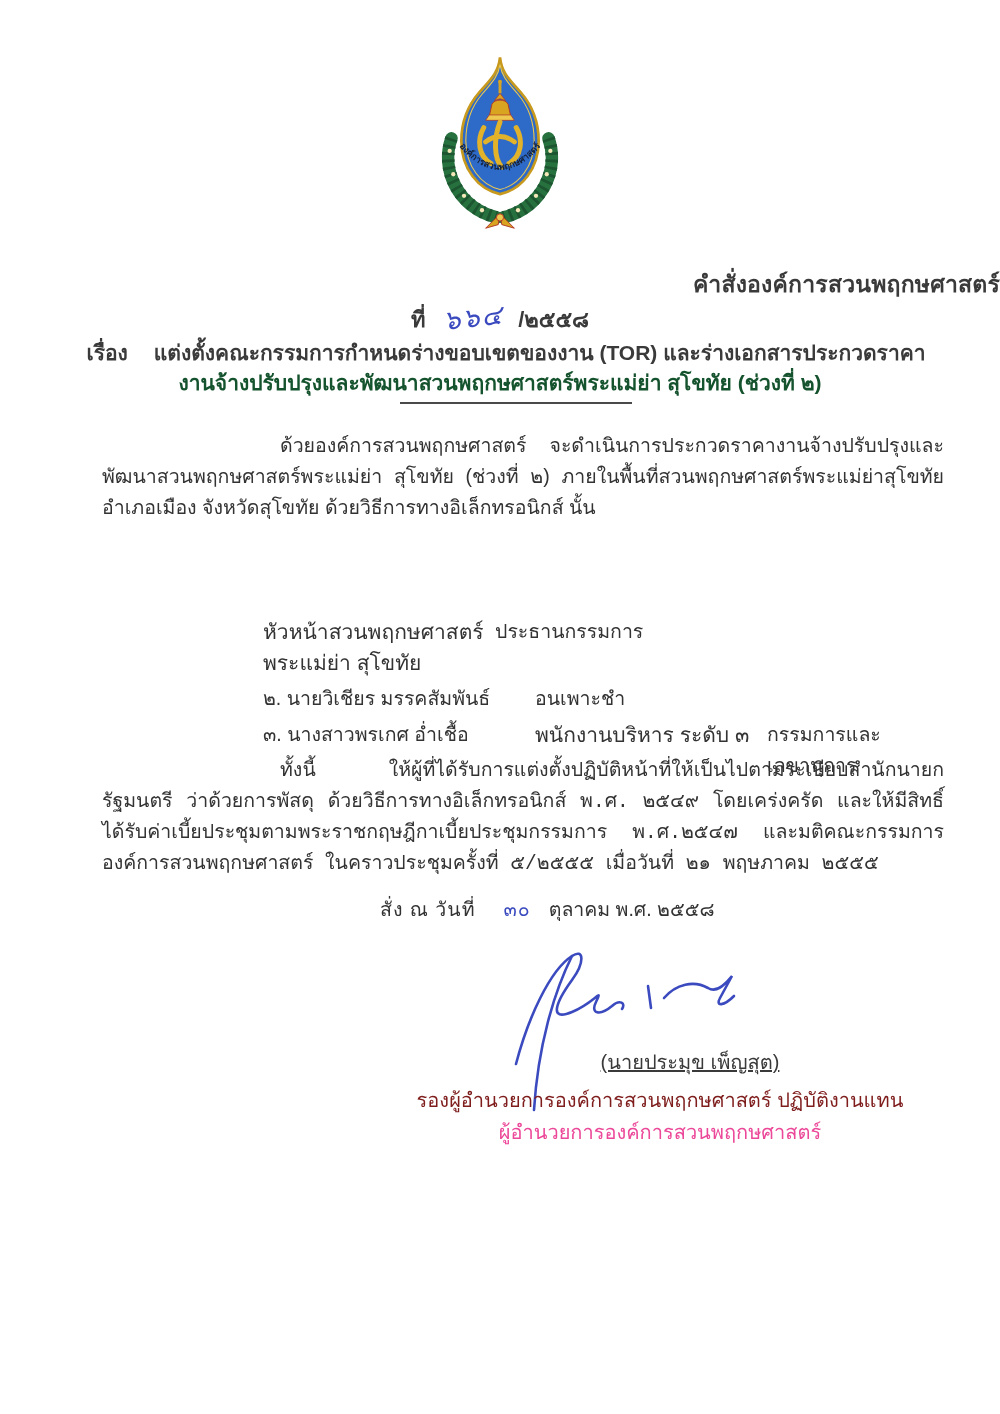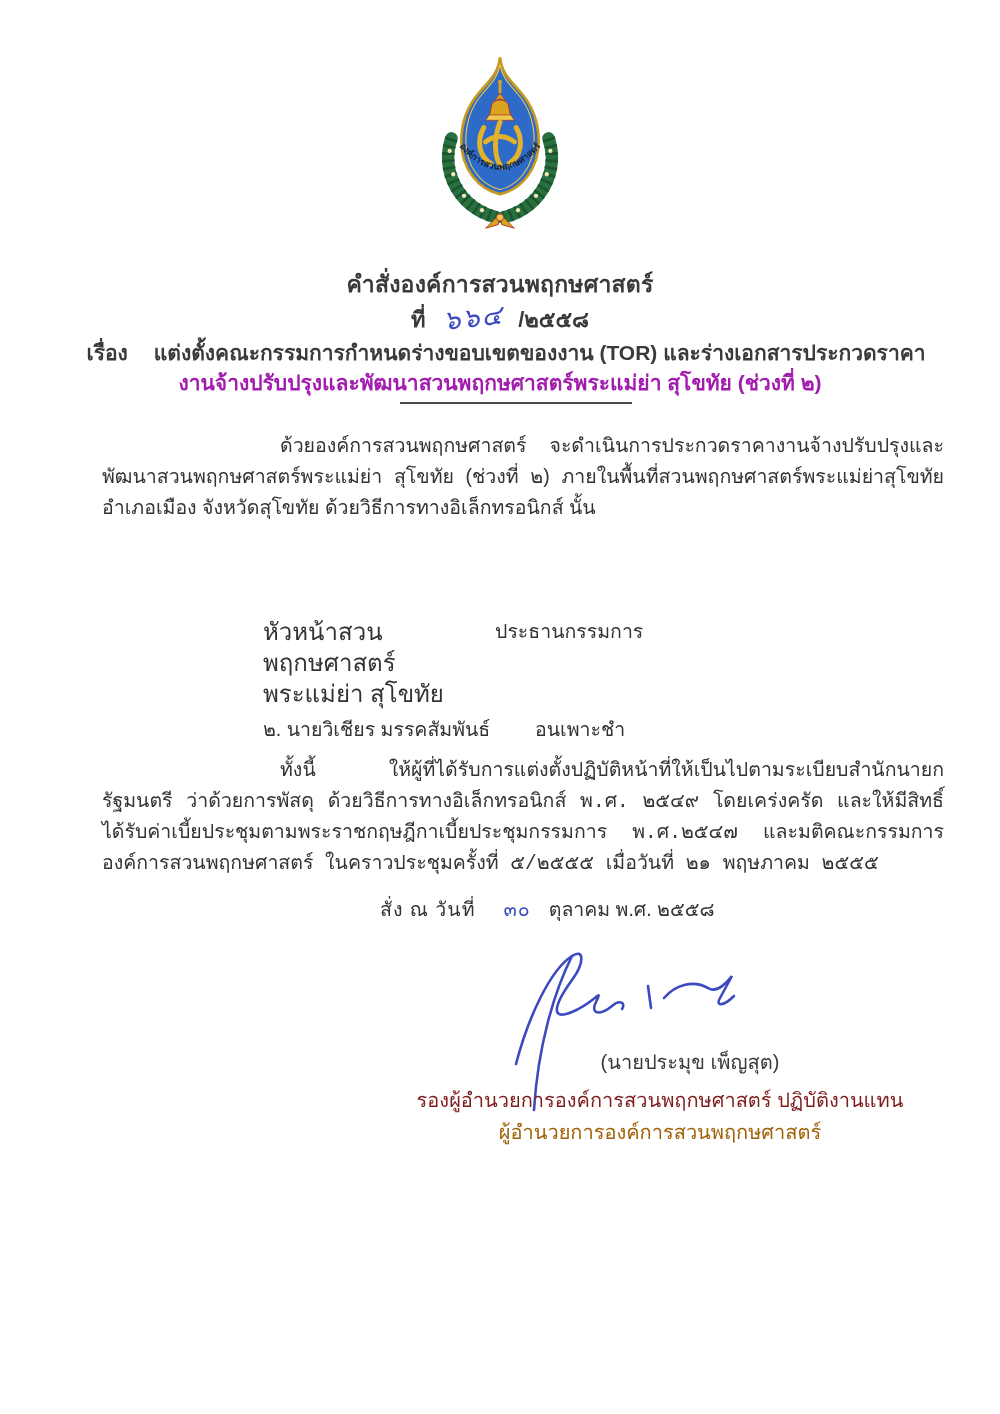--- a/index.html
+++ b/index.html
@@ -10,21 +10,21 @@
     background:#ffffff;
     font-family:"Liberation Sans", sans-serif;
     color:#333333;
     overflow:hidden;
   }
   .abs { position:absolute; }
 
   
   .doc-title {
     top:266px; left:0; width:1000px;
-    text-align:center;
+    text-align:right;
     font-size:23px; font-weight:700; color:#3a3a3a;
     letter-spacing:0.2px;
   }
   .doc-number {
     top:296px; left:0; width:1000px;
     text-align:center;
     font-size:22px; font-weight:700; color:#3a3a3a;
   }
   .doc-number .hand {
     display:inline-block;
@@ -38,21 +38,21 @@
   }
   .subject-line1 {
     top:336px; left:0; width:1000px;
     text-align:center;
     font-size:21px; font-weight:700; color:#3a3a3a;padding-left:6px;
   }
   .subject-line1 .subject-label { margin-right:26px; }
   .subject-line2 {
     top:366px; left:0; width:1000px;
     text-align:center;
-    font-size:21px; font-weight:700; color:#a21caf;
+    font-size:21px; font-weight:700; color:#14532d;
   }
   .divider {
     top:402px; left:400px; width:232px; height:0;
     border-top:2px solid #4a4a4a;
   }
 
   
   .para {
     left:102px; width:842px;
     font-size:19.5px; line-height:31px;
@@ -61,51 +61,51 @@
     text-indent:178px;
   }
   .para1 { top:430px; }
   .para2 { top:526px; }
   .para3 { top:756px;font-family:Liberation Mono, monospace; }
 
   
   .committee { top:616px; left:263px; width:690px; }
   .c-row { display:flex; align-items:flex-start; margin-bottom:5px; }
   .c-name { width:272px; font-size:19.5px; line-height:31px; color:#333; }
-  .c-pos  { width:232px; font-size:24px; line-height:31px; color:#333; }
+  .c-pos  { width:232px; font-size:21px; line-height:31px; color:#333; }
   .c-role { flex:1; font-size:19.5px; line-height:31px; color:#333; }
 
   
   .order-date {
     top:894px; left:380px; width:420px;
     font-size:19.5px; color:#333;
   }
   .order-date .day {
     color:#3b4bbf;
     margin:0 18px;
     letter-spacing:1px;
   }
   .order-date .prefix { letter-spacing:1px; margin-right:10px; }
 
   
   .sig-svg { top:946px; left:488px; width:300px; height:170px; }
   .sig-name {
     top:1046px; left:490px; width:400px;
     text-align:center;
-    font-size:20px; color:#3a3a3a;
+    font-size:20px; color:#3a3a3a;text-decoration:underline;
   }
   .sig-title1 {
     top:1084px; left:360px; width:600px;
     text-align:center;
     font-size:20px; color:#7f1d1d;
   }
   .sig-title2 {
     top:1116px; left:360px; width:600px;
     text-align:center;
-    font-size:20px; color:#a16207;
+    font-size:20px; color:#ec4899;
   }
 
   
   .logo-wrap { top:52px; left:428px; width:144px; height:205px; }
 </style>
 </head>
 <body>
 
 <div class="page">
 
@@ -184,20 +184,27 @@
       <div class="c-pos">
         <div>หัวหน้าสวนพฤกษศาสตร์</div>
         <div>พระแม่ย่า สุโขทัย</div>
       </div>
       <div class="c-role">ประธานกรรมการ</div>
     </div>
     <div class="c-row">
       <div class="c-name">๒. นายวิเชียร มรรคสัมพันธ์</div>
       <div class="c-role">อนเพาะชำ</div>
     </div>
+    <div class="c-row">
+      <div class="c-name">๓. นางสาวพรเกศ อ่ำเชื้อ</div>
+      <div class="c-pos">
+        <div>พนักงานบริหาร ระดับ ๓</div>
+      </div>
+      <div class="c-role">กรรมการและเลขานุการ</div>
+    </div>
   </div>
 
   <div class="abs para para3">ทั้งนี้ ให้ผู้ที่ได้รับการแต่งตั้งปฏิบัติหน้าที่ให้เป็นไปตามระเบียบสำนักนายกรัฐมนตรี ว่าด้วยการพัสดุ ด้วยวิธีการทางอิเล็กทรอนิกส์ พ.ศ. ๒๕๔๙ โดยเคร่งครัด และให้มีสิทธิ์ได้รับค่าเบี้ยประชุมตามพระราชกฤษฎีกาเบี้ยประชุมกรรมการ พ.ศ.๒๕๔๗ และมติคณะกรรมการองค์การสวนพฤกษศาสตร์ ในคราวประชุมครั้งที่ ๕/๒๕๕๕ เมื่อวันที่ ๒๑ พฤษภาคม ๒๕๕๕</div>
 
   <div class="abs order-date">
     <span class="prefix">สั่ง ณ วันที่</span><span class="day">๓๐</span><span>ตุลาคม พ.ศ. ๒๕๕๘</span>
   </div>
 
   <svg class="abs sig-svg" viewBox="0 0 300 170">
     <g fill="none" stroke="#3b4bbf" stroke-width="2.6" stroke-linecap="round">

